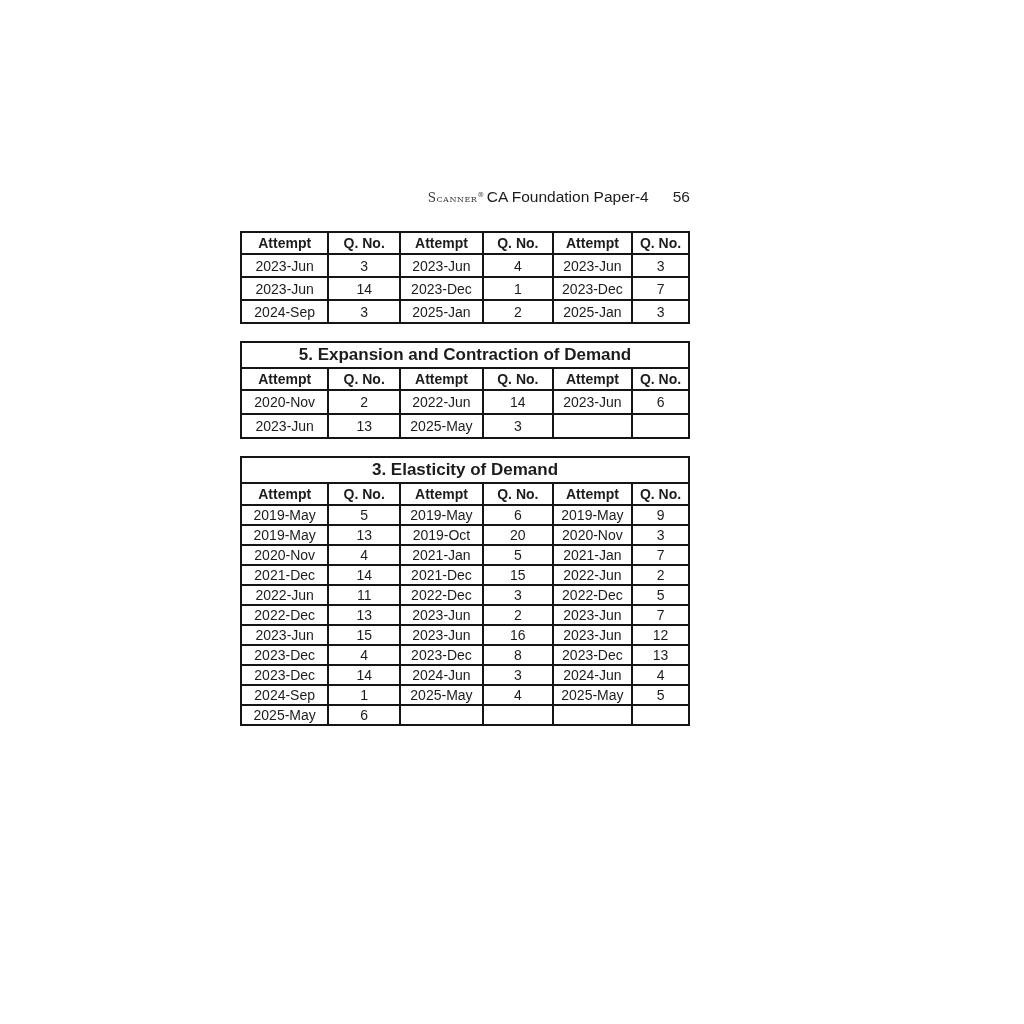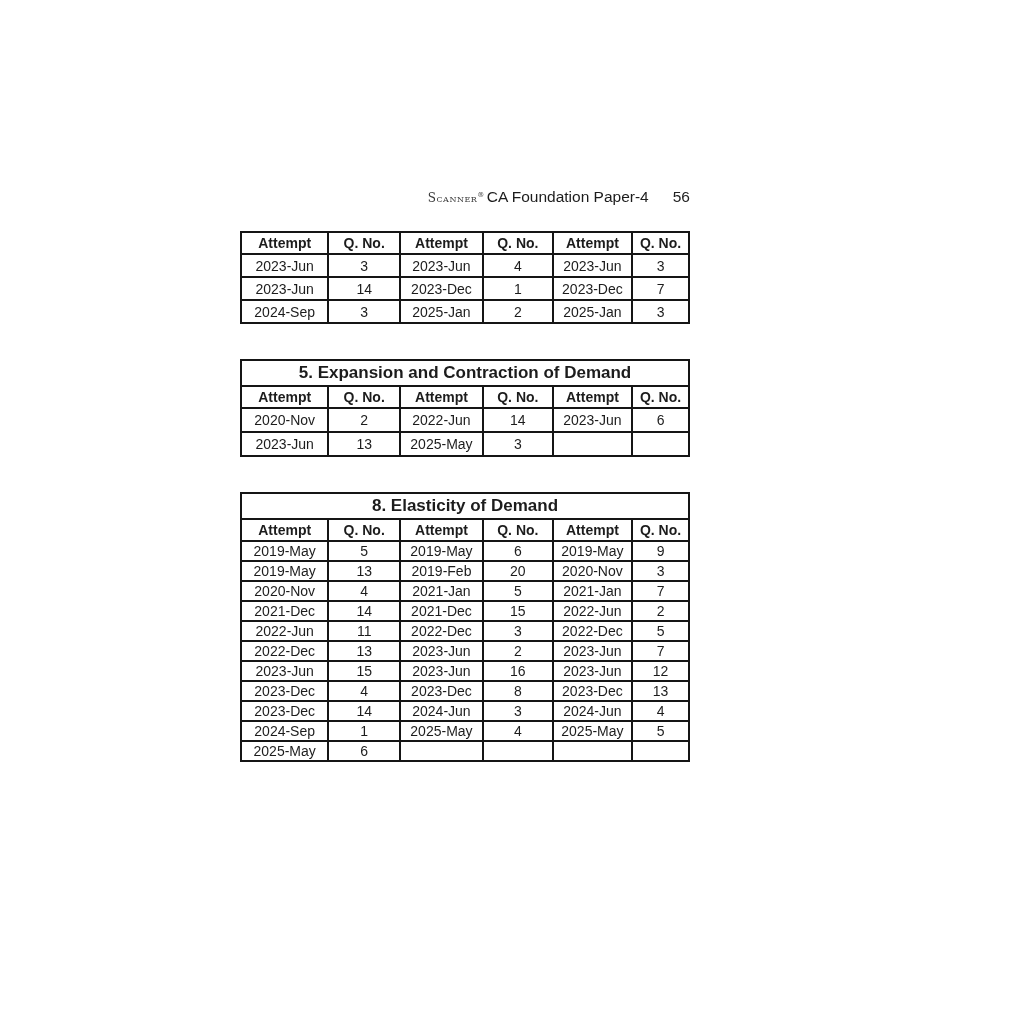--- a/index.html
+++ b/index.html
@@ -48,21 +48,21 @@
     color: #1c1c1c;
   }
   .page-num {
     display: inline-block;
     margin-left: 24px;
   }
   table.qtable {
     width: 100%;
     border-collapse: collapse;
     table-layout: fixed;
-    margin-top: 35px;
+    margin-top: 17px;
     background: #ffffff;
   }
   table.qtable:first-of-type {
     margin-top: 23px;
   }
   table.qtable th,
   table.qtable td {
     border: 2px solid #151515;
     text-align: center;
     vertical-align: middle;
@@ -188,21 +188,21 @@
         <colgroup>
           <col style="width: 19.5%;">
           <col style="width: 16%;">
           <col style="width: 18.5%;">
           <col style="width: 15.6%;">
           <col style="width: 17.7%;">
           <col style="width: 12.7%;">
         </colgroup>
         <thead>
           <tr>
-            <th class="title-cell" colspan="6">8. Elasticity of Demand</th>
+            <th class="title-cell" colspan="6">3. Elasticity of Demand</th>
           </tr>
           <tr>
             <th>Attempt</th>
             <th>Q. No.</th>
             <th>Attempt</th>
             <th>Q. No.</th>
             <th>Attempt</th>
             <th>Q. No.</th>
           </tr>
         </thead>
@@ -211,21 +211,21 @@
             <td>2019-May</td>
             <td>5</td>
             <td>2019-May</td>
             <td>6</td>
             <td>2019-May</td>
             <td>9</td>
           </tr>
           <tr>
             <td>2019-May</td>
             <td>13</td>
-            <td>2019-Feb</td>
+            <td>2019-Oct</td>
             <td>20</td>
             <td>2020-Nov</td>
             <td>3</td>
           </tr>
           <tr>
             <td>2020-Nov</td>
             <td>4</td>
             <td>2021-Jan</td>
             <td>5</td>
             <td>2021-Jan</td>

